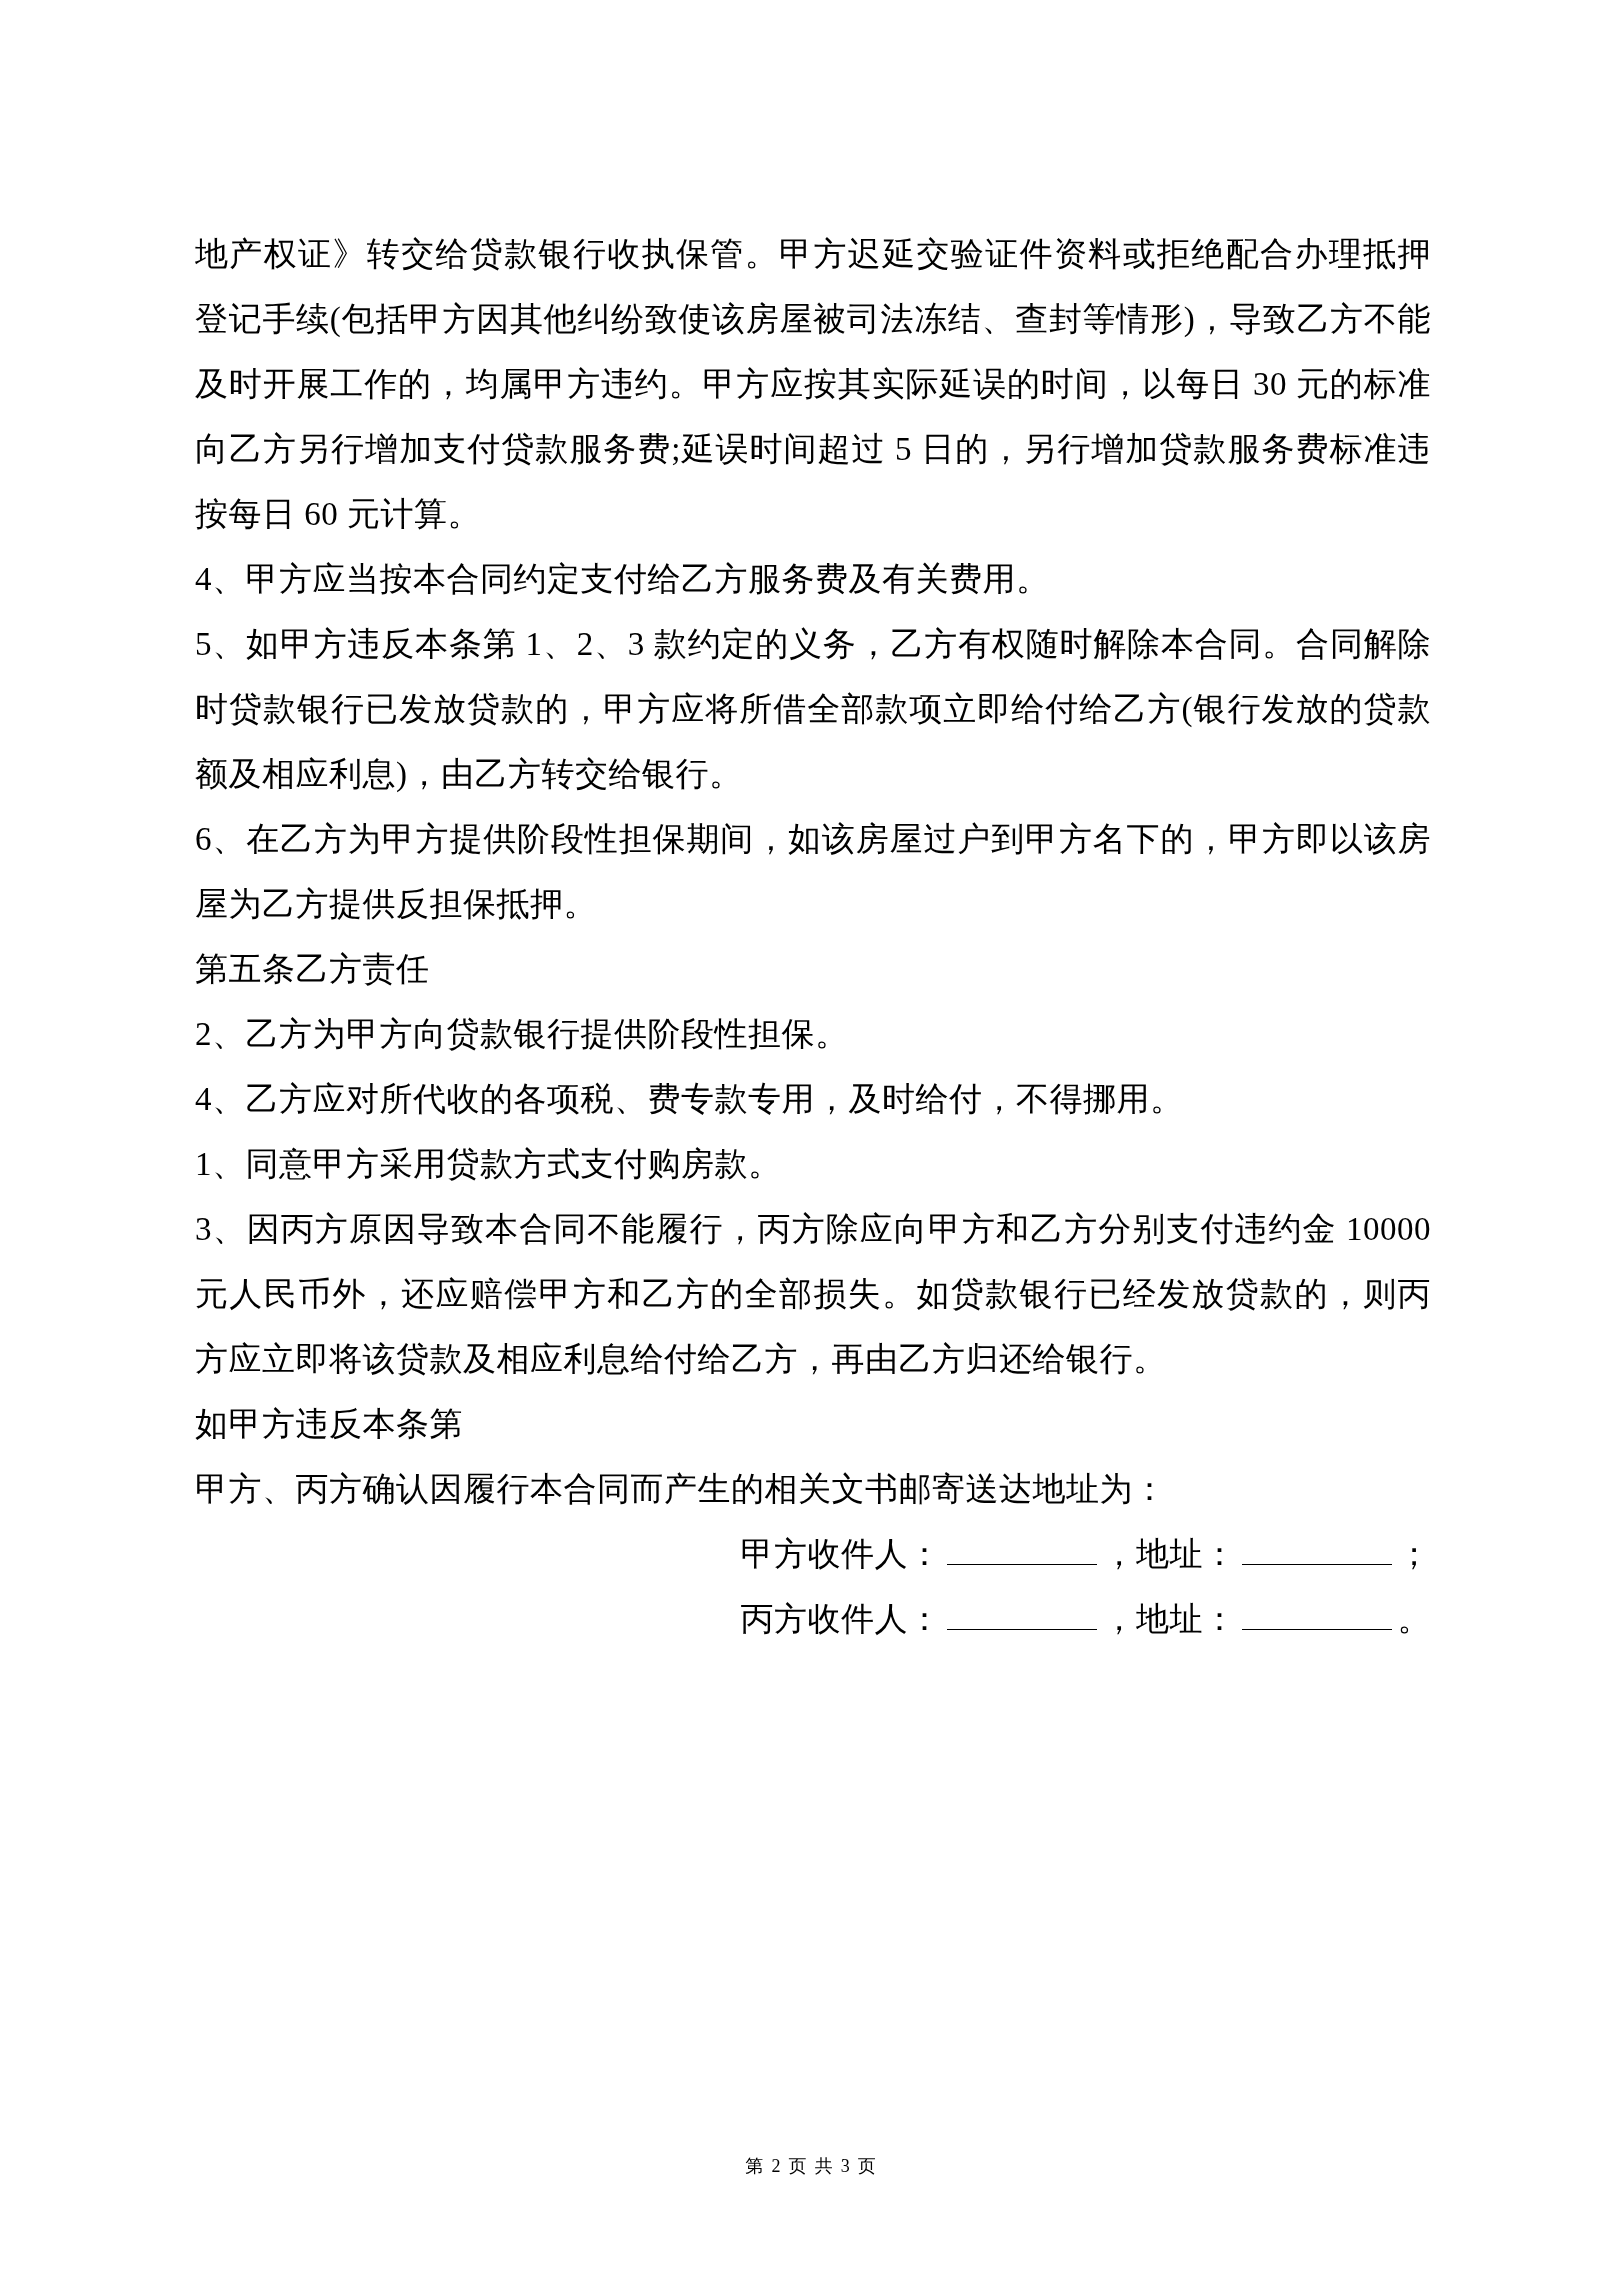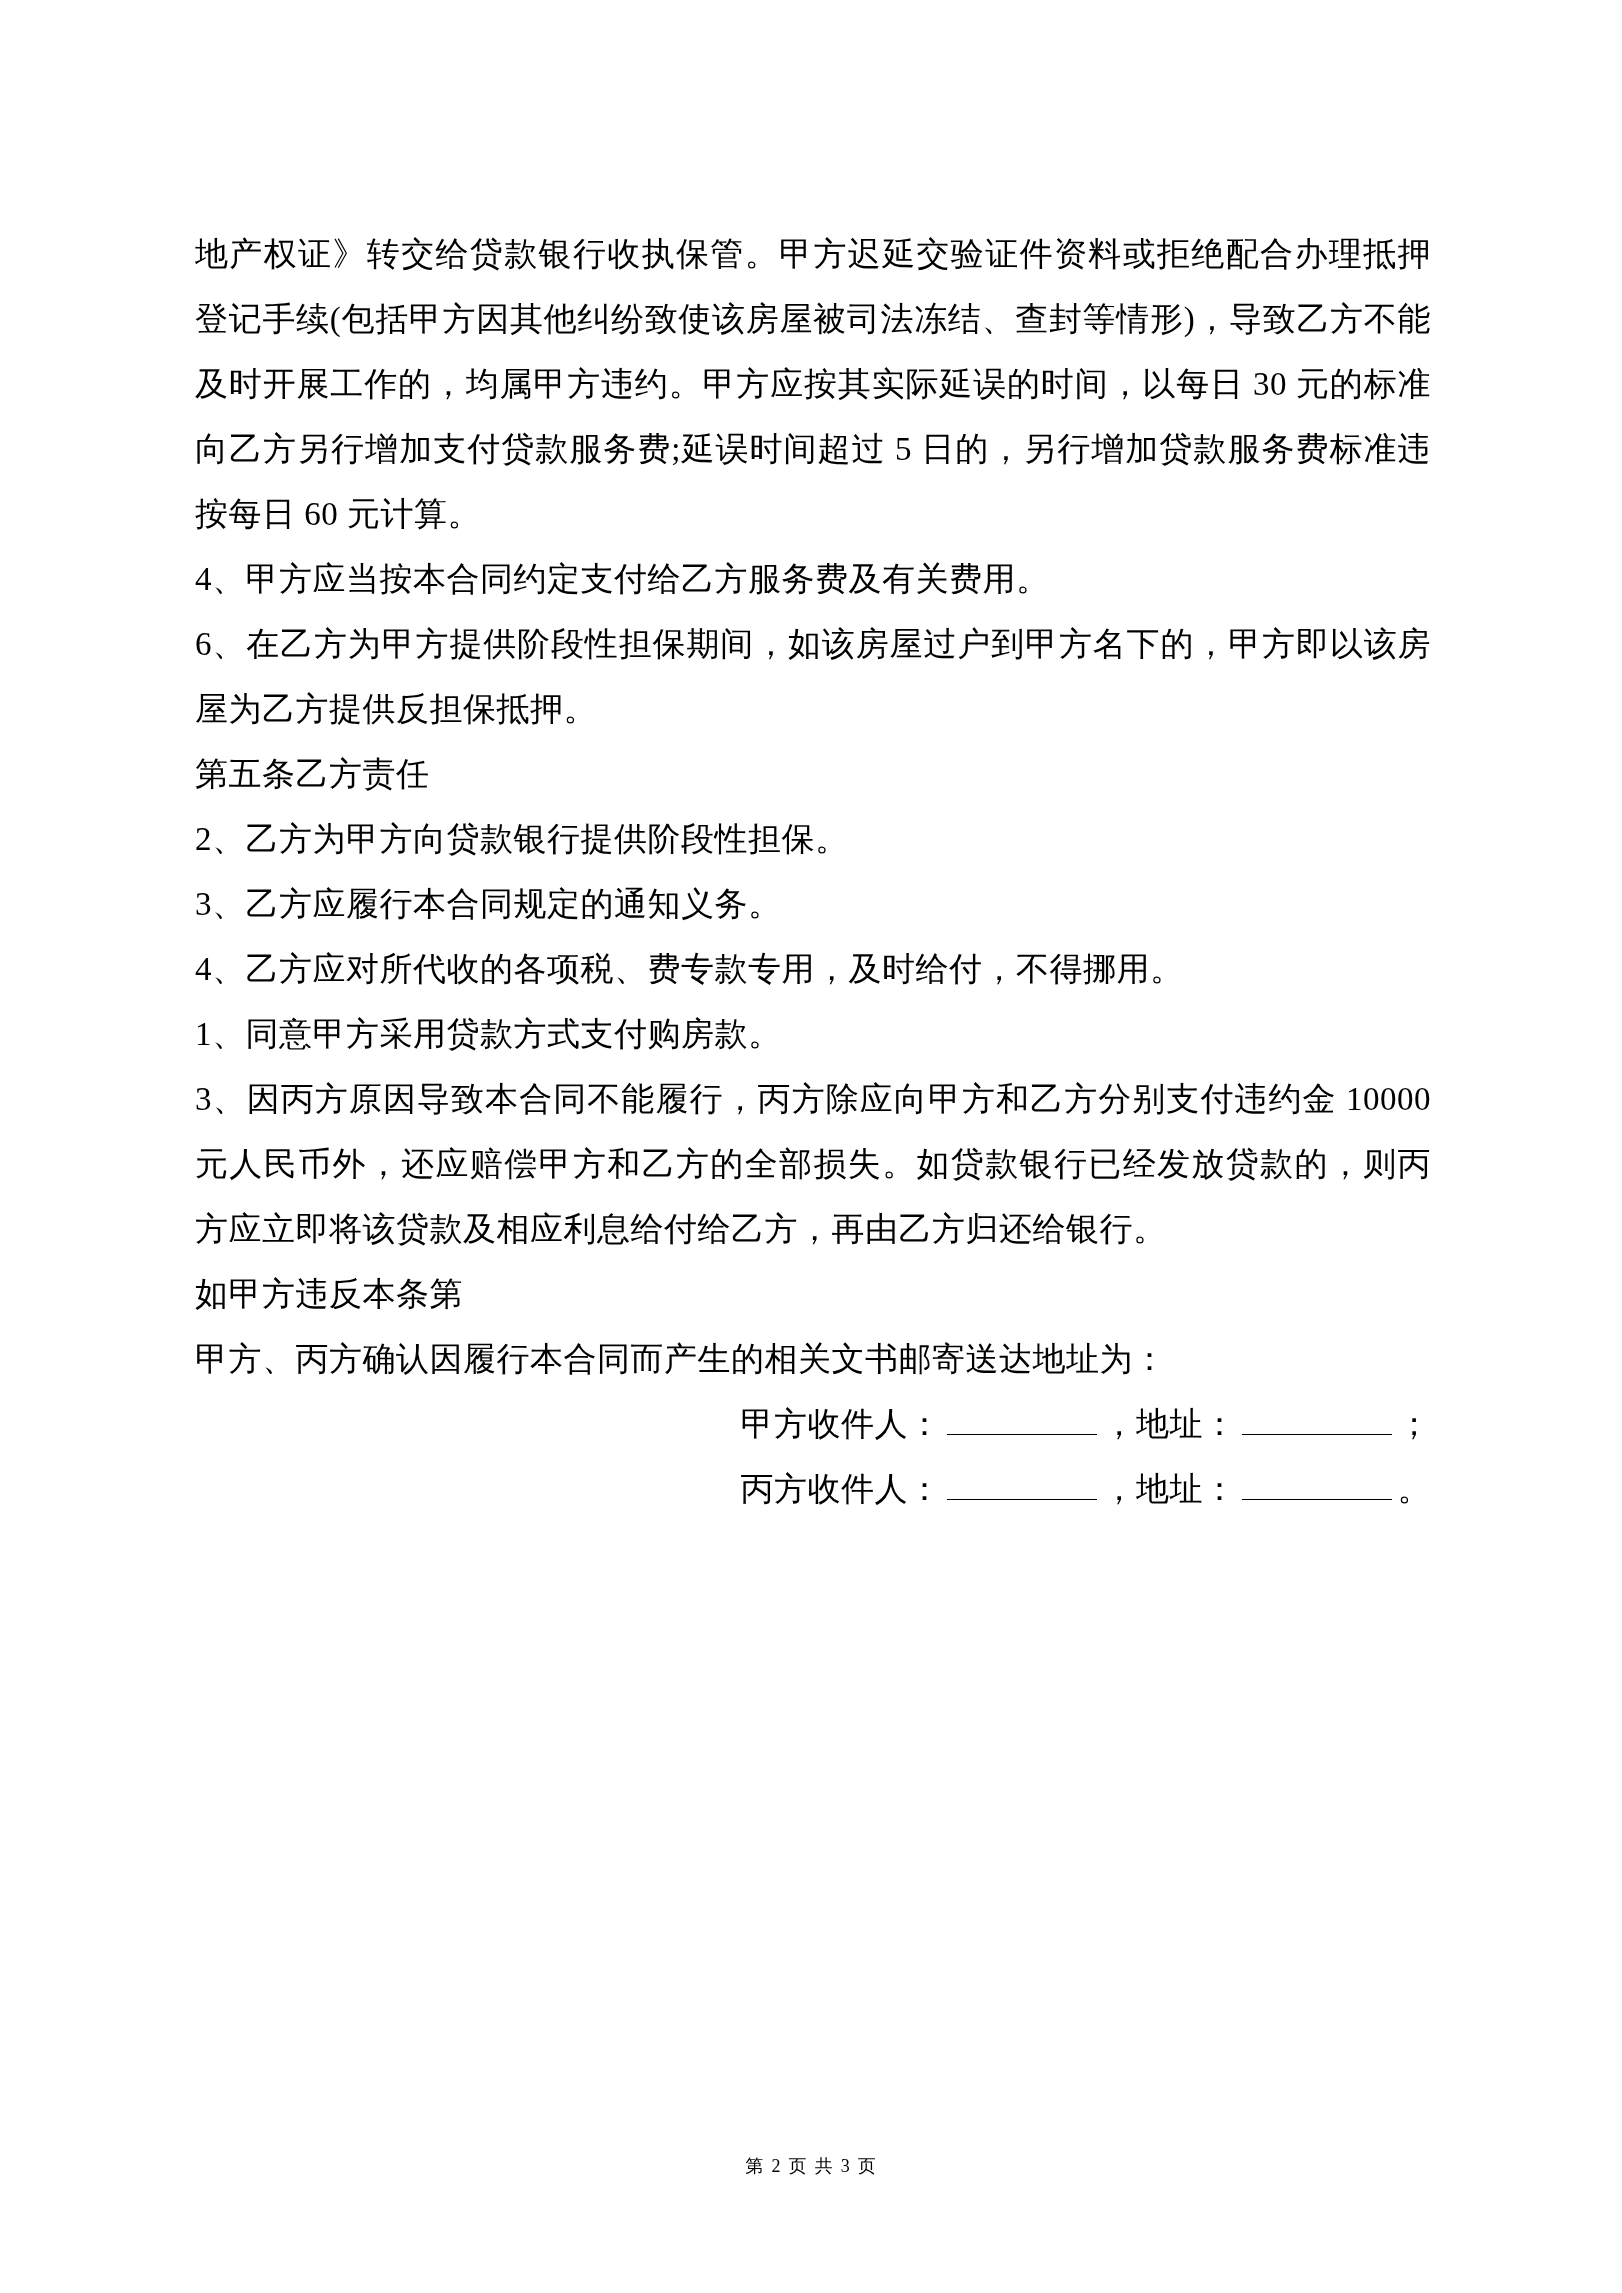--- a/index.html
+++ b/index.html
@@ -54,24 +54,24 @@
     color: #000000;
   }
 </style>
 </head>
 <body>
 
 <div class="page">
   <div class="doc-body">
       <div class="para">地产权证》转交给贷款银行收执保管。甲方迟延交验证件资料或拒绝配合办理抵押登记手续(包括甲方因其他纠纷致使该房屋被司法冻结、查封等情形)，导致乙方不能及时开展工作的，均属甲方违约。甲方应按其实际延误的时间，以每日 30 元的标准向乙方另行增加支付贷款服务费;延误时间超过 5 日的，另行增加贷款服务费标准违按每日 60 元计算。</div>
       <div class="para">4、甲方应当按本合同约定支付给乙方服务费及有关费用。</div>
+      <div class="para">5、如甲方违反本条第 1、2、3 款约定的义务，乙方有权随时解除本合同。合同解除时贷款银行已发放贷款的，甲方应将所借全部款项立即给付给乙方(银行发放的贷款额及相应利息)，由乙方转交给银行。</div>
       <div class="para">6、在乙方为甲方提供阶段性担保期间，如该房屋过户到甲方名下的，甲方即以该房屋为乙方提供反担保抵押。</div>
       <div class="para">第五条乙方责任</div>
       <div class="para">2、乙方为甲方向贷款银行提供阶段性担保。</div>
-      <div class="para">3、乙方应履行本合同规定的通知义务。</div>
       <div class="para">4、乙方应对所代收的各项税、费专款专用，及时给付，不得挪用。</div>
       <div class="para">1、同意甲方采用贷款方式支付购房款。</div>
       <div class="para">3、因丙方原因导致本合同不能履行，丙方除应向甲方和乙方分别支付违约金 10000 元人民币外，还应赔偿甲方和乙方的全部损失。如贷款银行已经发放贷款的，则丙方应立即将该贷款及相应利息给付给乙方，再由乙方归还给银行。</div>
       <div class="para">如甲方违反本条第</div>
       <div class="para">甲方、丙方确认因履行本合同而产生的相关文书邮寄送达地址为：</div>
       <div class="para fill-line"><span>甲方收件人：</span><span class="blank"></span><span>，地址：</span><span class="blank"></span><span>；</span></div>
       <div class="para fill-line"><span>丙方收件人：</span><span class="blank"></span><span>，地址：</span><span class="blank"></span><span>。</span></div>
     </div>
   <div class="footer">第 2 页 共 3 页</div>
 </div>

